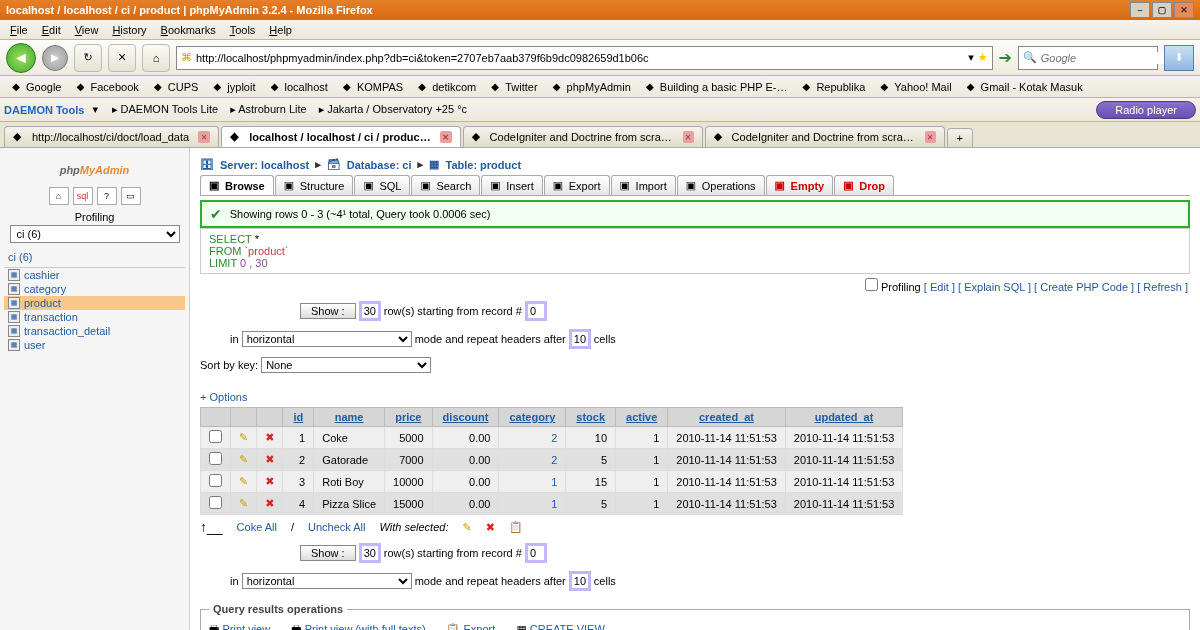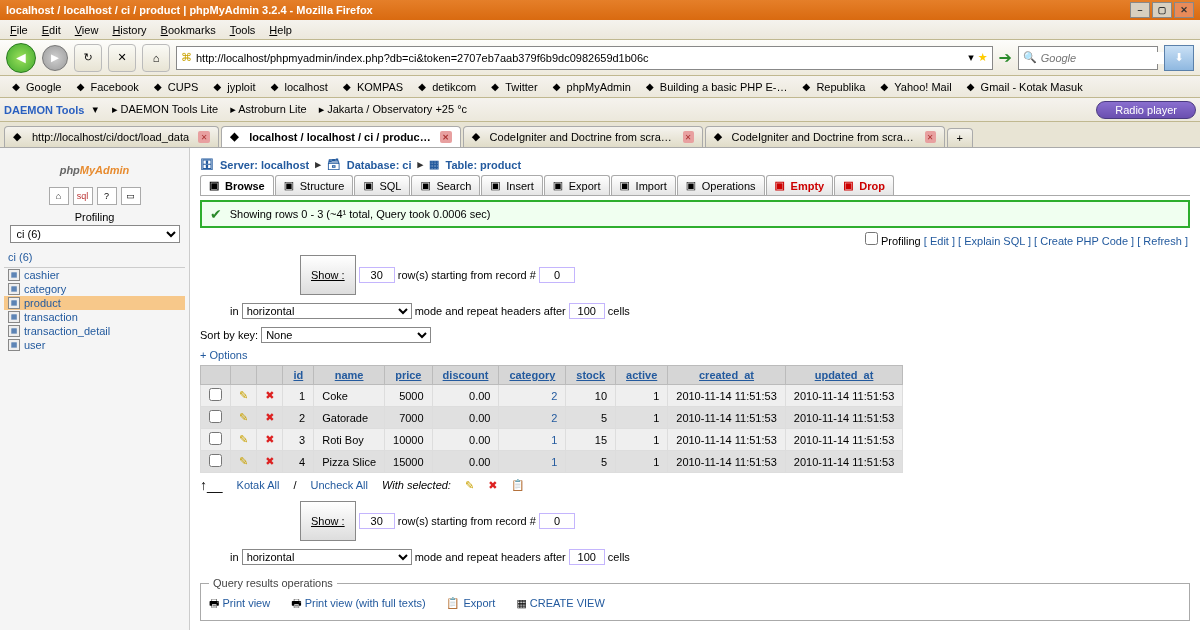--- a/index.html
+++ b/index.html
@@ -54,37 +54,37 @@
 .pmatab .ico{width:13px;height:13px;}
 .pmatab.empty span, .pmatab.drop span{color:#c00;font-weight:bold;}
 .success{border:2px solid #2eae2e;background:#f0fff0;padding:4px 8px;margin-top:4px;display:flex;align-items:center;gap:8px;}
 .success .chk{color:#2a8a2a;font-size:14px;}
 .sqlbox{border:1px solid #ccc;background:#fff;padding:4px 8px;font-family:monospace;font-size:10px;}
 .sqlbox .kw{color:#2a8a2a;} .sqlbox .tbl{color:#c04040;} .sqlbox .num{color:#8a4aa0;}
 .linksrow{text-align:right;padding:4px 2px;color:#235a9e;}
 .linksrow label{color:#000;}
 .linksrow a{color:#235a9e;}
 .controls{padding:4px 0;}
-.controls input[type=text]{border:1px solid #c4b5fd;width:36px;text-align:center;padding:1px 2px;}
-.controls button{border:1px solid #888;background:linear-gradient(#fff,#ddd);padding:13px 10px;text-decoration:underline;}
+.controls input[type=text]{border:3px solid #c4b5fd;width:22px;text-align:left;padding:1px 2px;}
+.controls button{border:1px solid #888;background:linear-gradient(#fff,#ddd);padding:1px 10px;}
 .controls select{border:1px solid #888;background:#fff;width:170px;}
-.options{color:#235a9e;margin:2px 0 4px;}
+.options{color:#235a9e;margin:14px 0 4px;}
 table.data{border-collapse:collapse;margin-top:2px;}
 table.data th{background:#d6d6d6;border:1px solid #bbb;padding:3px 10px;color:#235a9e;text-decoration:underline;white-space:nowrap;}
 table.data th.nol{text-decoration:none;color:#333;}
 table.data td{border:1px solid #ddd;padding:3px 8px;white-space:nowrap;}
 table.data tr.odd td{background:#efefef;}
 table.data tr.even td{background:#e0e0e0;}
 table.data td.num{text-align:right;}
 table.data td.link{color:#235a9e;text-align:right;}
 .rowactions{display:flex;align-items:center;gap:14px;padding:4px 0;}
 .rowactions .arrow{font-size:14px;}
 .rowactions a{color:#235a9e;}
 .fieldset{border:1px solid #aaa;margin-top:8px;padding:6px 8px;}
-.fieldset legend{color:#444;font-weight:normal;padding:0 4px;}
+.fieldset legend{color:#444;font-weight:bold;padding:0 4px;}
 .fieldset a{color:#235a9e;margin-right:18px;}
 .pencil{color:#c9a200;} .xred{color:#d22;} .clip{color:#666;}
 </style>
 </head>
 <body>
 
 <div class="titlebar">
   <span>localhost / localhost / ci / product  |  phpMyAdmin 3.2.4 - Mozilla Firefox</span>
   <div class="winbtns">
     <div class="winbtn">–</div>
@@ -253,20 +253,25 @@
         </div>
         <div class="pmatab drop">
           <span class="ico">▣</span>
           <span>Drop</span>
         </div>
       </div>
 
     <div class="success">
       <span class="chk">✔</span>
       <span>Showing rows 0 - 3 (~4¹ total, Query took 0.0006 sec)</span>
+    </div>
+    <div class="sqlbox">
+      <div><span class="kw">SELECT</span><span> *</span></div>
+      <div><span class="kw">FROM </span><span class="tbl">`product`</span></div>
+      <div><span class="kw">LIMIT </span><span class="num">0 , 30</span></div>
     </div>
     <div class="linksrow">
       <label><input type="checkbox" style=""> <span>Profiling</span></label>
       [ <a>Edit</a> ]
       [ <a>Explain SQL</a> ]
       [ <a>Create PHP Code</a> ]
       [ <a>Refresh</a> ]
     </div>
 
     <div class="controls" style="padding-left:100px">
@@ -360,21 +365,21 @@
             <td class="num">5</td>
             <td class="num">1</td>
             <td>2010-11-14 11:51:53</td>
             <td>2010-11-14 11:51:53</td>
           </tr>
         </tbody>
     </table>
 
     <div class="rowactions">
       <span class="arrow">↑__</span>
-      <a>Kotak All</a> /
+      <a>Coke All</a> /
       <a>Uncheck All</a>
       <i>With selected:</i>
       <span class="pencil">✎</span>
       <span class="xred">✖</span>
       <span class="clip">📋</span>
     </div>
 
     <div class="controls" style="padding-left:100px">
       <button>Show :</button>
       <input type="text" value="30" style="">

